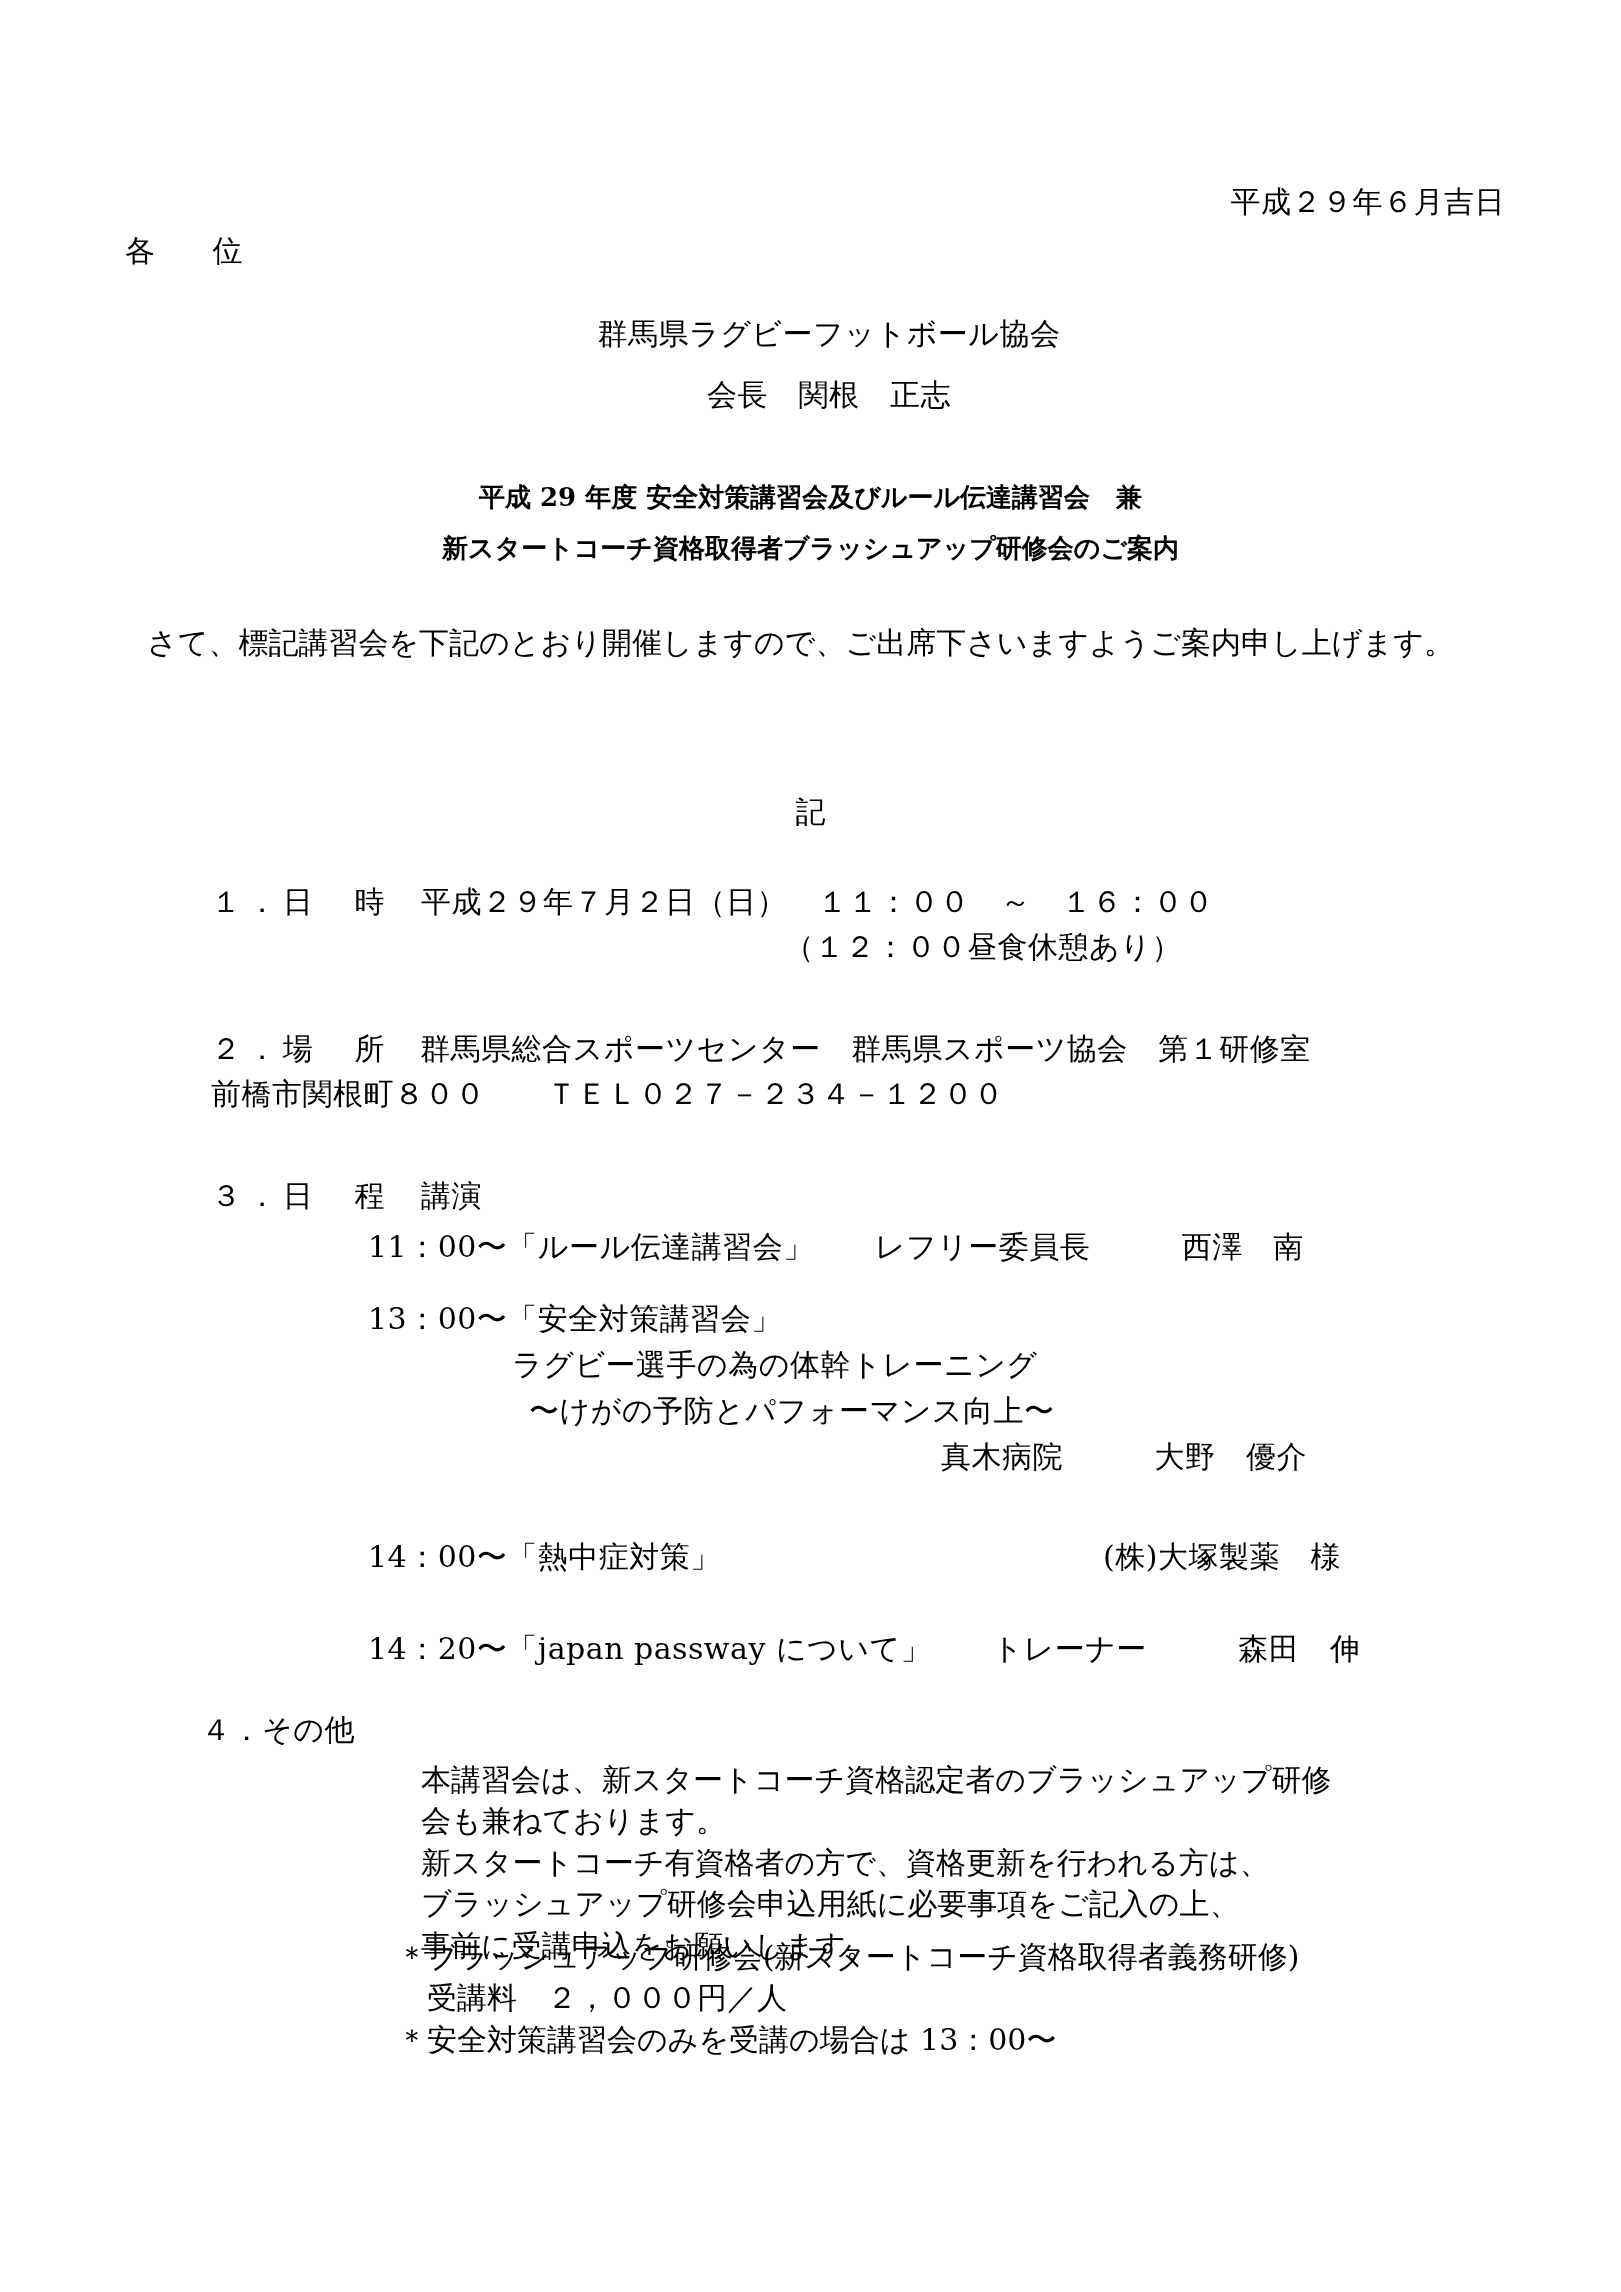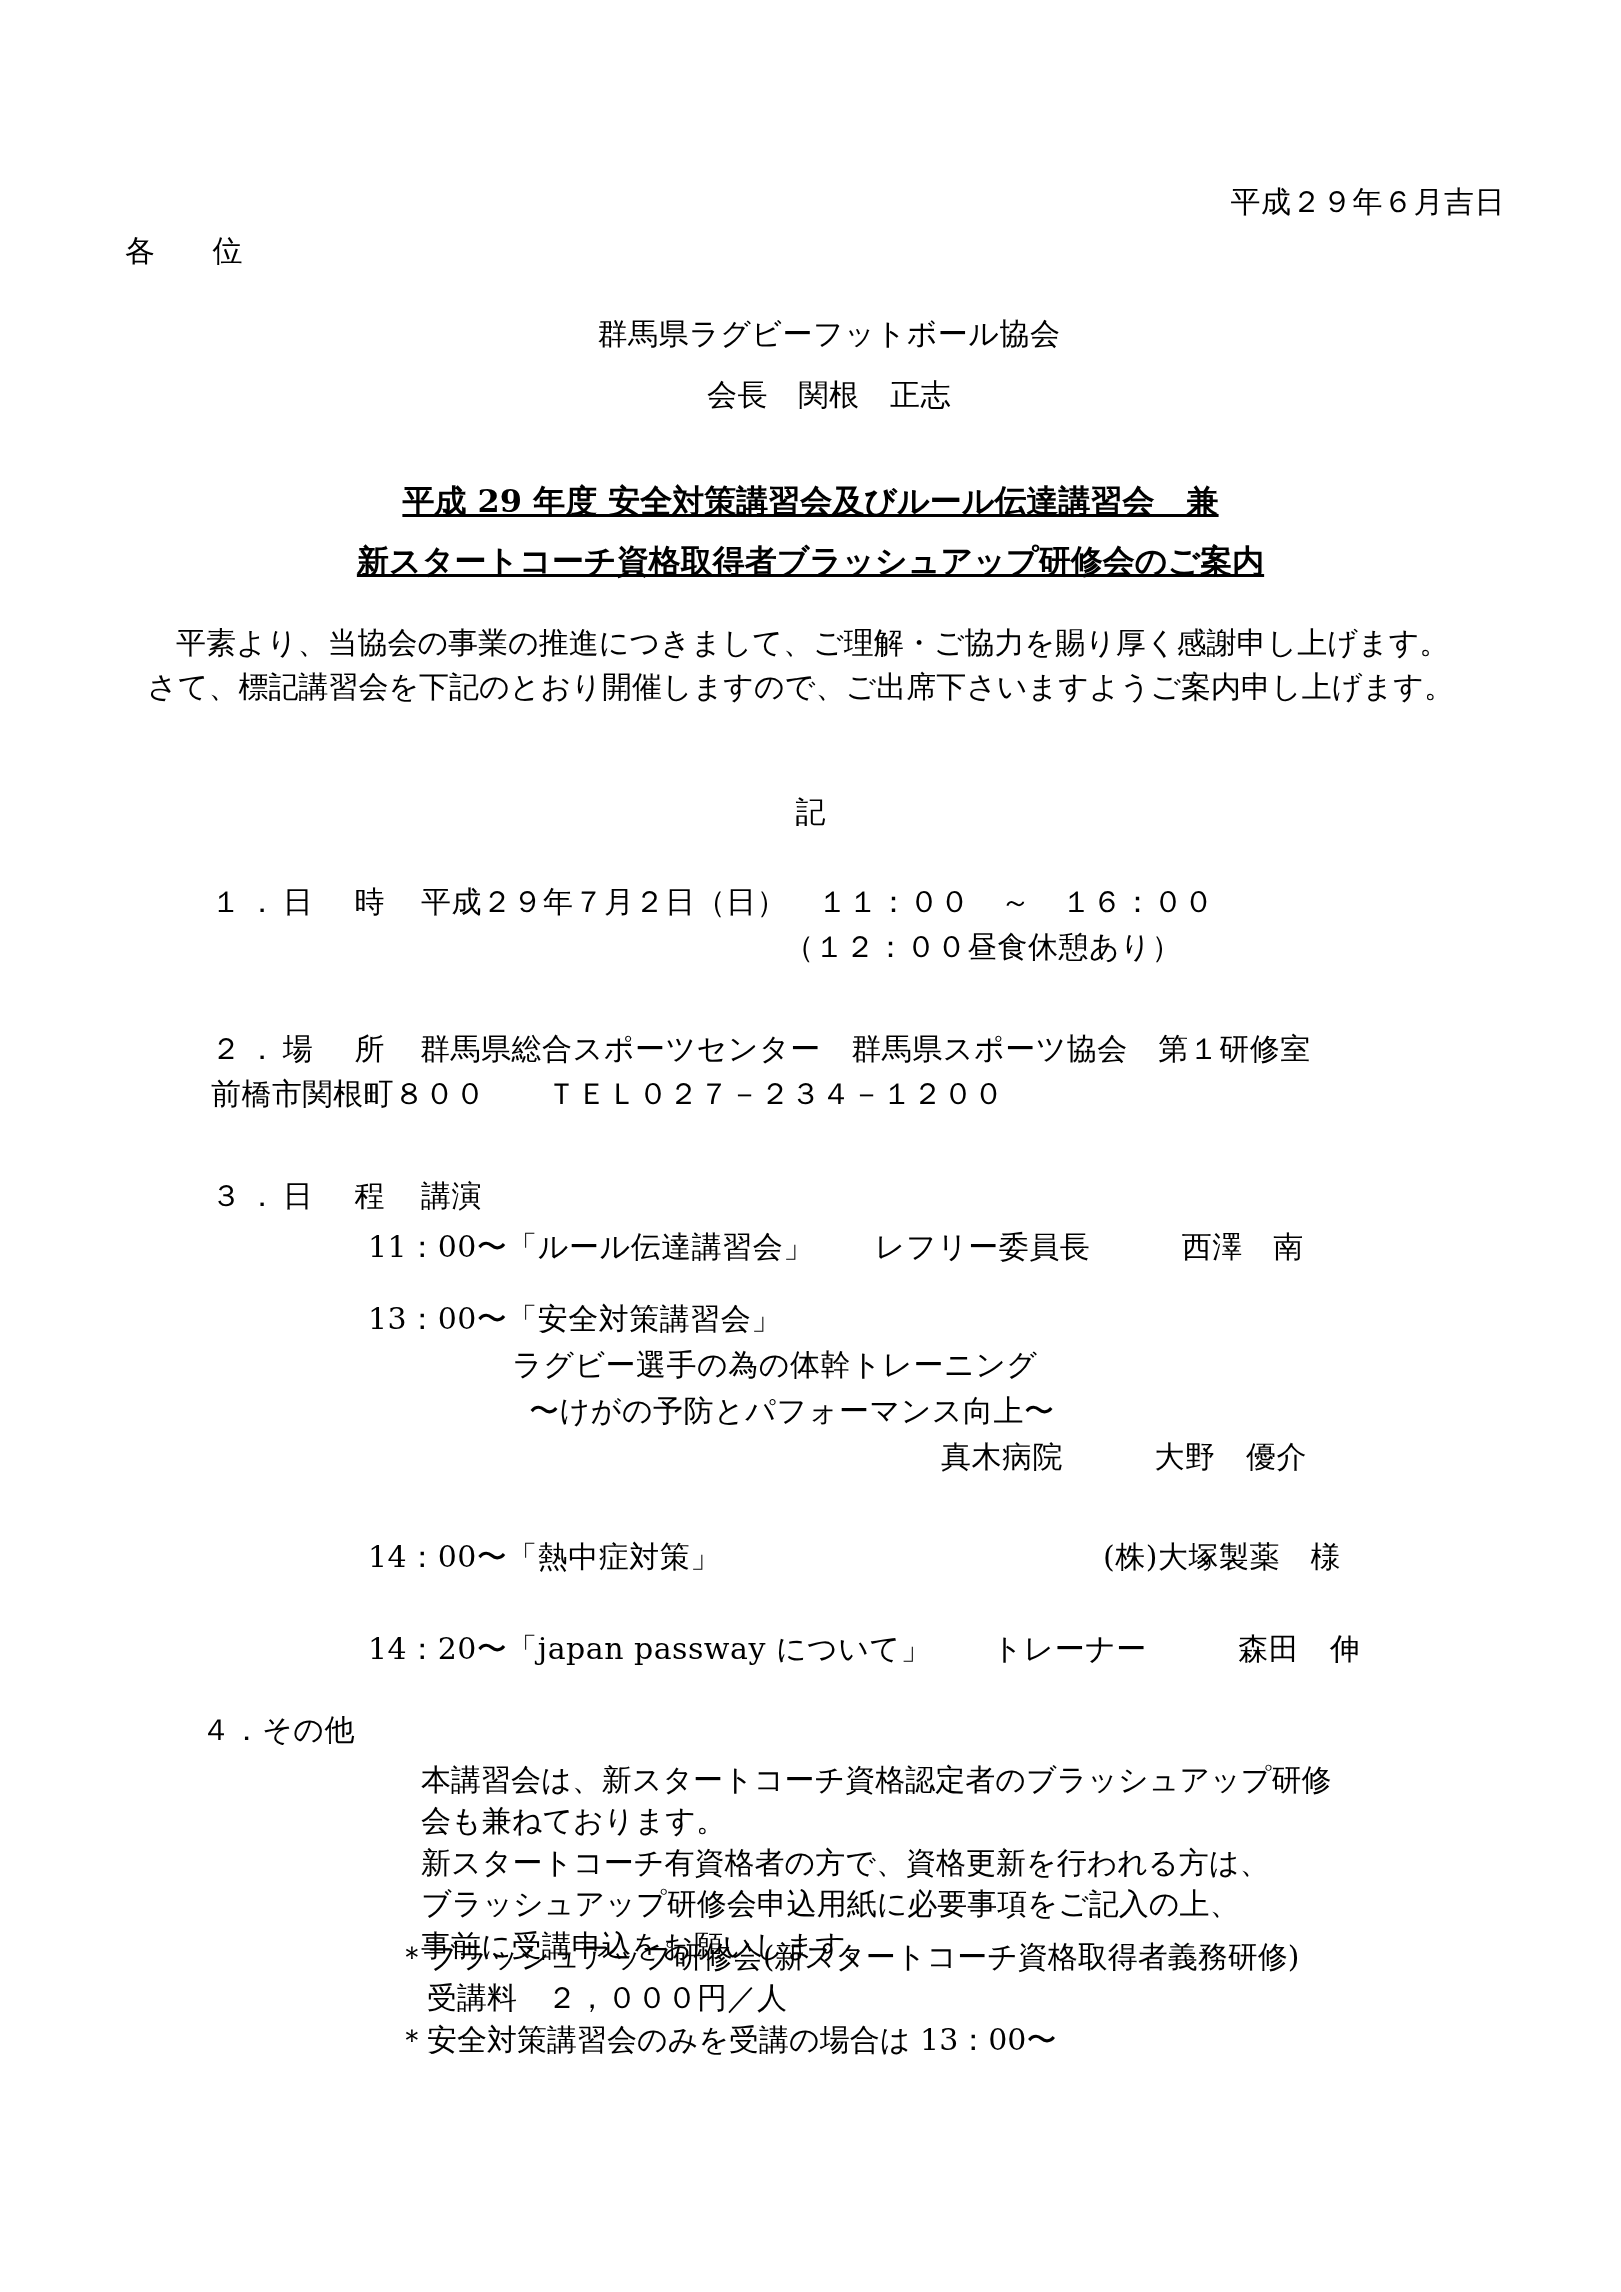--- a/index.html
+++ b/index.html
@@ -61,22 +61,21 @@
     margin-top: 19.6px;
     letter-spacing: 0.5px;
   }
   .title-block {
     position: absolute;
     left: 0;
     top: 480px;
     width: 1621px;
     text-align: center;
     font-weight: bold;
-    font-size: 32px;
-    text-decoration: underline;
+    font-size: 26px;
   }
   .title-line2 {
     margin-top: 15.7px;
   }
   .intro {
     position: absolute;
     left: 147px;
     top: 621px;
     width: 1353px;
     font-size: 30px;
@@ -152,21 +151,20 @@
       <div class="org-name">群馬県ラグビーフットボール協会</div>
       <div class="org-chief">会長　関根　正志</div>
     </div>
 
     <div class="title-block">
       <div>平成 29 年度 安全対策講習会及びルール伝達講習会　兼</div>
       <div class="title-line2">新スタートコーチ資格取得者ブラッシュアップ研修会のご案内</div>
     </div>
 
     <div class="intro">
-      <div class="p1">平素より、当協会の事業の推進につきまして、ご理解・ご協力を賜り厚く感謝申し上げます。</div>
       <div>さて、標記講習会を下記のとおり開催しますので、ご出席下さいますようご案内申し上げます。</div>
     </div>
 
     <div class="ki">記</div>
 
     <div class="items">
 
       <div class="lbl-1">１．日　時</div>
       <div class="v-1">平成２９年７月２日（日）　１１：００　～　１６：００</div>
       <div class="v-1b">（１２：００昼食休憩あり）</div>

